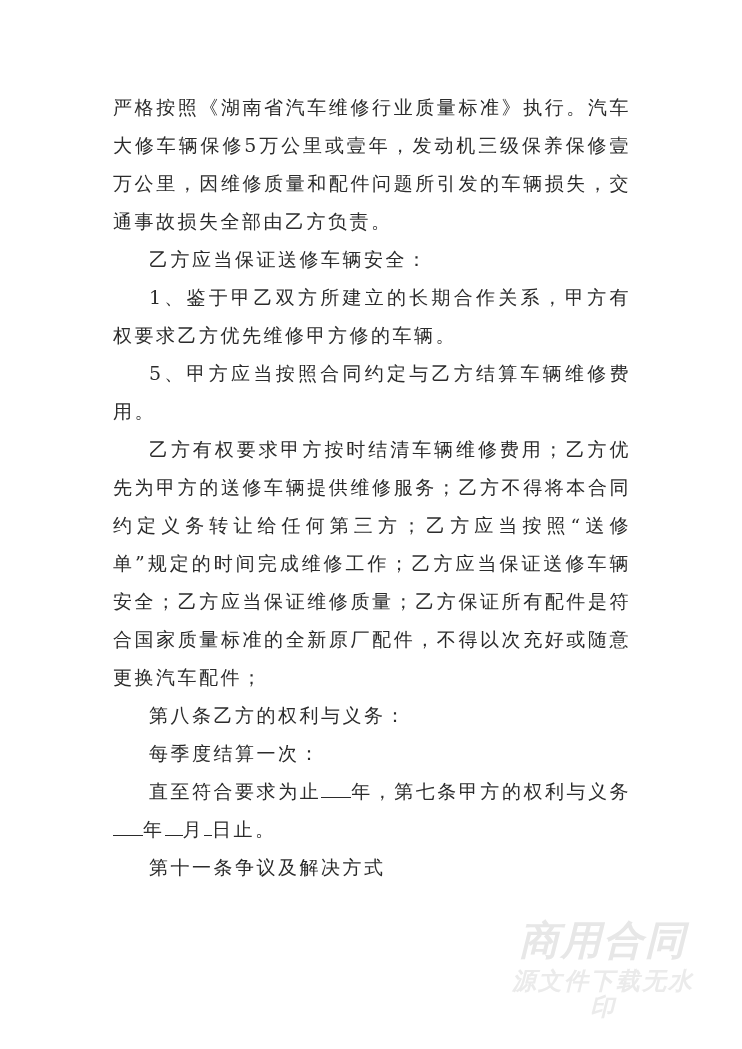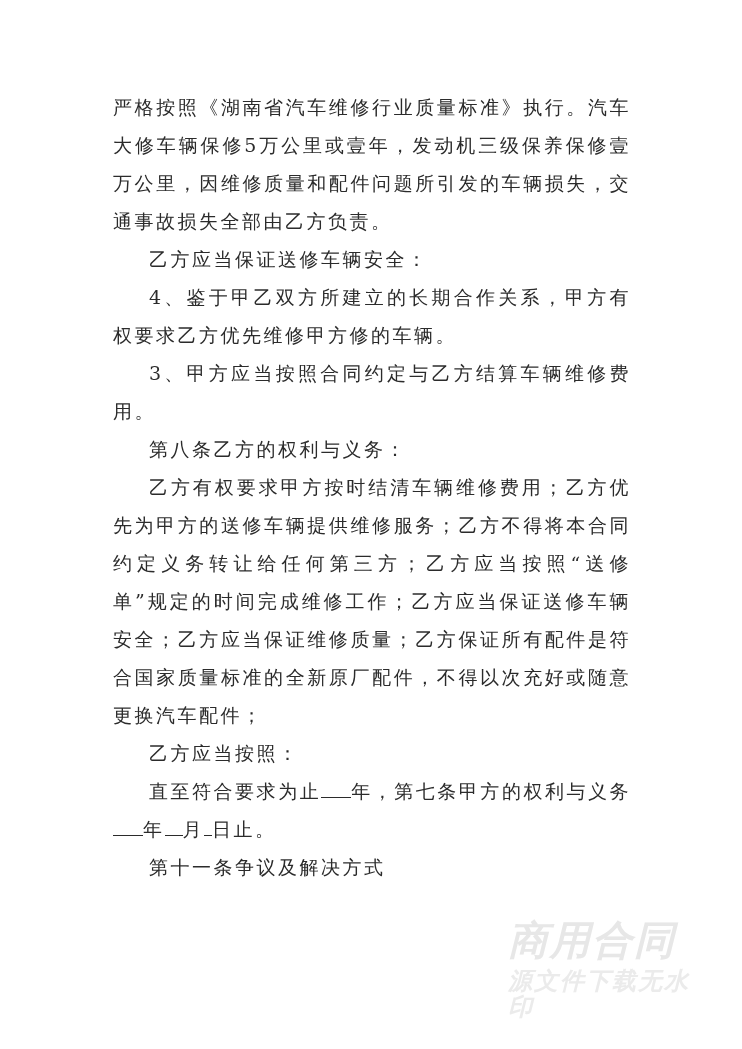--- a/index.html
+++ b/index.html
@@ -49,20 +49,21 @@
       text-indent: 0;
     }
     .blank.w3 { width: 30px; }
     .blank.w2 { width: 18px; }
     .blank.w1 { width: 8px; }
     .watermark {
       position: absolute;
       left: 508px;
       top: 916px;
       width: 190px;
+      text-align: center;
       color: #e7e7e7;
       font-family: "DejaVu Sans", "Liberation Sans", sans-serif;
       font-style: italic;
       font-weight: bold;
       pointer-events: none;
     }
     .watermark .wm-main {
       font-size: 40px;
       line-height: 48px;
       letter-spacing: 2px;
@@ -77,25 +78,25 @@
       color: #ebebeb;
     }
   </style>
 </head>
 <body>
 
 <div class="page">
   <div class="content">
     <p class="para">严格按照《湖南省汽车维修行业质量标准》执行。汽车大修车辆保修5万公里或壹年，发动机三级保养保修壹万公里，因维修质量和配件问题所引发的车辆损失，交通事故损失全部由乙方负责。</p>
     <p class="para indent">乙方应当保证送修车辆安全：</p>
-    <p class="para indent">4、鉴于甲乙双方所建立的长期合作关系，甲方有权要求乙方优先维修甲方修的车辆。</p>
-    <p class="para indent">3、甲方应当按照合同约定与乙方结算车辆维修费用。</p>
+    <p class="para indent">1、鉴于甲乙双方所建立的长期合作关系，甲方有权要求乙方优先维修甲方修的车辆。</p>
+    <p class="para indent">5、甲方应当按照合同约定与乙方结算车辆维修费用。</p>
+    <p class="para indent">乙方有权要求甲方按时结清车辆维修费用；乙方优先为甲方的送修车辆提供维修服务；乙方不得将本合同约定义务转让给任何第三方；乙方应当按照“送修单”规定的时间完成维修工作；乙方应当保证送修车辆安全；乙方应当保证维修质量；乙方保证所有配件是符合国家质量标准的全新原厂配件，不得以次充好或随意更换汽车配件；</p>
     <p class="para indent">第八条乙方的权利与义务：</p>
-    <p class="para indent">乙方有权要求甲方按时结清车辆维修费用；乙方优先为甲方的送修车辆提供维修服务；乙方不得将本合同约定义务转让给任何第三方；乙方应当按照“送修单”规定的时间完成维修工作；乙方应当保证送修车辆安全；乙方应当保证维修质量；乙方保证所有配件是符合国家质量标准的全新原厂配件，不得以次充好或随意更换汽车配件；</p>
-    <p class="para indent">乙方应当按照：</p>
+    <p class="para indent">每季度结算一次：</p>
     <p class="para indent"><span>直至符合要求为止</span><span class="blank w3"></span><span>年，第七条甲方的权利与义务</span><span class="blank w3"></span><span>年</span><span class="blank w2"></span><span>月</span><span class="blank w1"></span><span>日止。</span></p>
     <p class="para indent">第十一条争议及解决方式</p>
 
   </div>
 
   <div class="watermark">
     <span class="wm-main">商用合同</span>
     <span class="wm-sub">源文件下载无水印</span>
   </div>
 </div>

